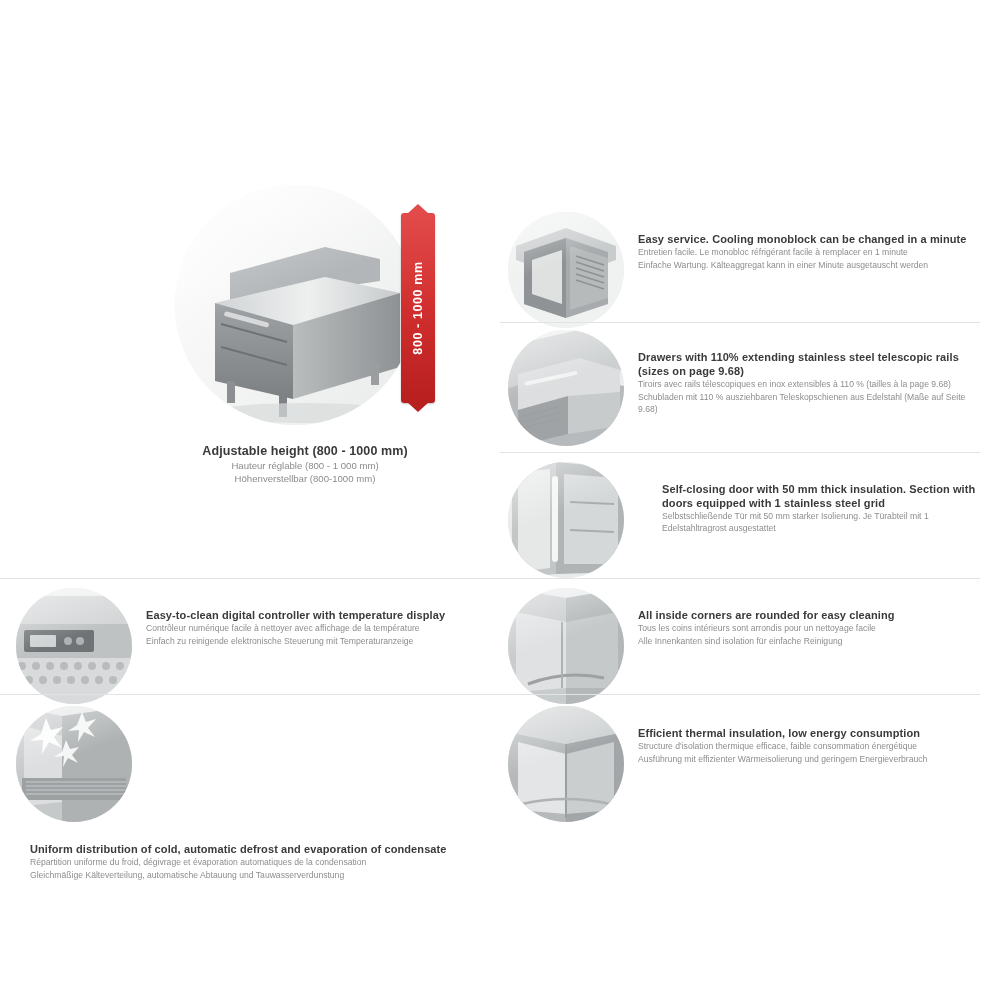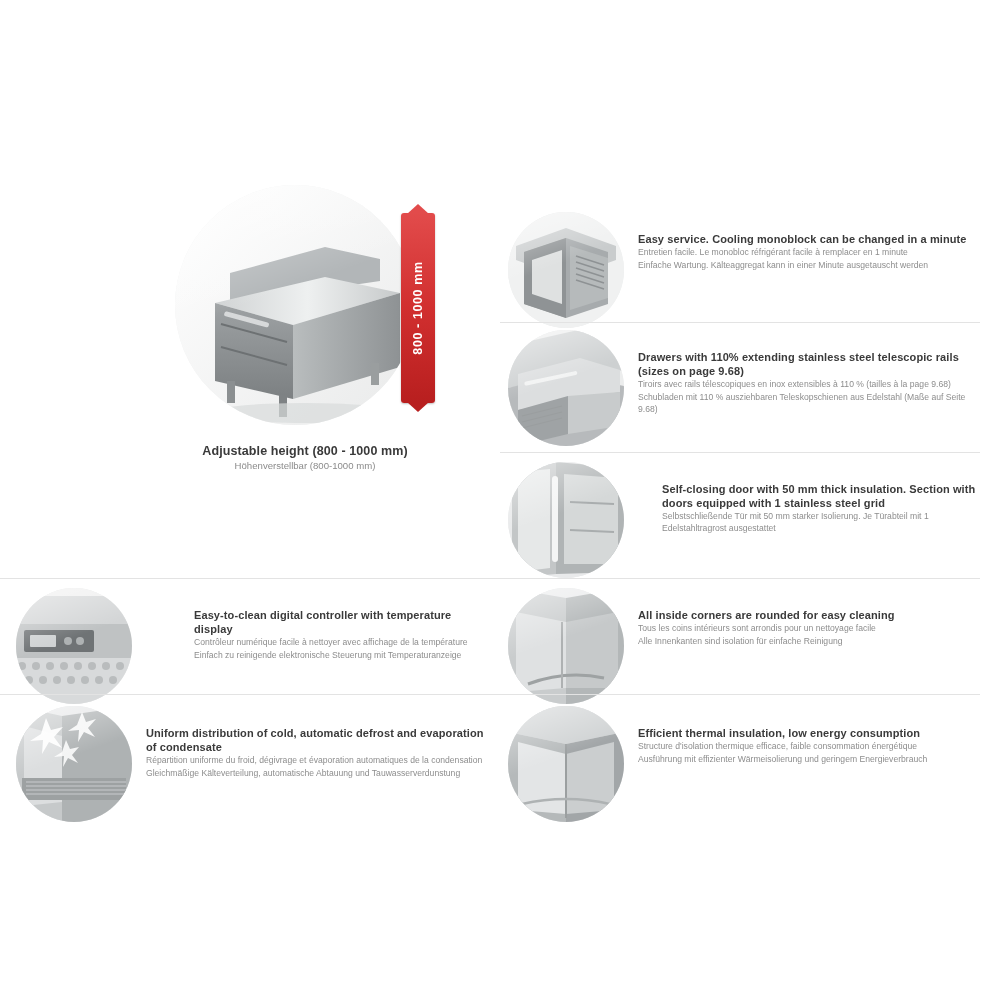--- a/index.html
+++ b/index.html
@@ -207,20 +207,21 @@
         <div class="sheen"></div>
       </div>
 
       <div class="measure">
         <span>800 - 1000 mm</span>
       </div>
     </div>
 
     <div class="hero-caption">
       <div class="cap-title">Adjustable height (800 - 1000 mm)</div>
+      <div class="cap-sub">Hauteur réglable (800 - 1 000 mm)</div>
       <div class="cap-sub">Höhenverstellbar (800-1000 mm)</div>
     </div>
   </div>
 
   <div class="feature" style="left:508px; top:212px; width:470px;">
     <div class="thumb">
       <svg class="img" viewBox="0 0 116 116" preserveAspectRatio="xMidYMid slice">
         <rect width="116" height="116" fill="#f0f1f1"></rect>
         <path d="M8 34 L58 16 L108 34 L108 48 L58 66 L8 48 Z" fill="#c9cccd"></path>
         <path d="M16 40 L58 26 L100 40 L100 92 L58 106 L16 92 Z" fill="#a7abad"></path>
@@ -285,21 +286,21 @@
       </svg>
       <div class="sheen"></div>
     </div>
     <div class="ftext">
       <div class="ftitle">Self-closing door with 50 mm thick insulation. Section with doors equipped with 1 stainless steel grid</div>
       <div class="fsub">Selbstschließende Tür mit 50 mm starker Isolierung. Je Türabteil mit 1 Edelstahltragrost ausgestattet</div>
     </div>
   </div>
   <div class="sep" style="left:0px; top:578px; width:980px;"></div>
 
-  <div class="feature" style="left:16px; top:588px; width:470px;gap:48px;">
+  <div class="feature" style="left:16px; top:588px; width:470px;">
     <div class="thumb">
       <svg class="img" viewBox="0 0 116 116" preserveAspectRatio="xMidYMid slice">
         <rect width="116" height="116" fill="#efefef"></rect>
         <rect x="0" y="8" width="116" height="28" fill="#d3d5d6"></rect>
         <rect x="0" y="36" width="116" height="34" fill="#bfc2c3"></rect>
         <rect x="8" y="42" width="70" height="22" rx="2" fill="#6f7375"></rect>
         <rect x="14" y="47" width="26" height="12" rx="1" fill="#cfd2d3"></rect>
         <circle cx="52" cy="53" r="4" fill="#aeb2b3"></circle>
         <circle cx="64" cy="53" r="4" fill="#aeb2b3"></circle>
         <rect x="0" y="70" width="116" height="46" fill="#d8dadb"></rect>
@@ -344,21 +345,21 @@
       <div class="sheen"></div>
     </div>
     <div class="ftext">
       <div class="ftitle">All inside corners are rounded for easy cleaning</div>
       <div class="fsub">Tous les coins intérieurs sont arrondis pour un nettoyage facile</div>
       <div class="fsub">Alle Innenkanten sind isolation für einfache Reinigung</div>
     </div>
   </div>
   <div class="sep" style="left:0px; top:694px; width:980px;"></div>
 
-  <div class="feature" style="left:16px; top:706px; width:470px;">
+  <div class="feature" style="left:16px; top:706px; width:470px;flex-direction:column;">
     <div class="thumb">
       <svg class="img" viewBox="0 0 116 116" preserveAspectRatio="xMidYMid slice">
         <rect width="116" height="116" fill="#e7e8e9"></rect>
         <path d="M0 0 L46 10 L46 116 L0 116 Z" fill="#c6c9ca"></path>
         <path d="M46 10 L116 0 L116 116 L46 116 Z" fill="#aeb2b3"></path>
         <path d="M8 20 L46 30 L46 96 L8 100 Z" fill="#dcdedf"></path>
         <rect x="6" y="72" width="104" height="22" fill="#9da1a2"></rect>
         <g stroke="#c9cccd" stroke-width="1.2">
           <path d="M10 76 L110 76"></path>
             <path d="M10 80 L110 80"></path>

